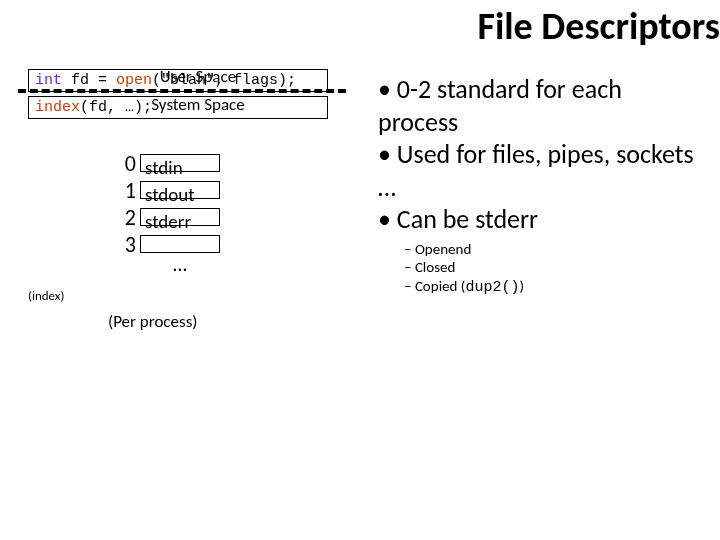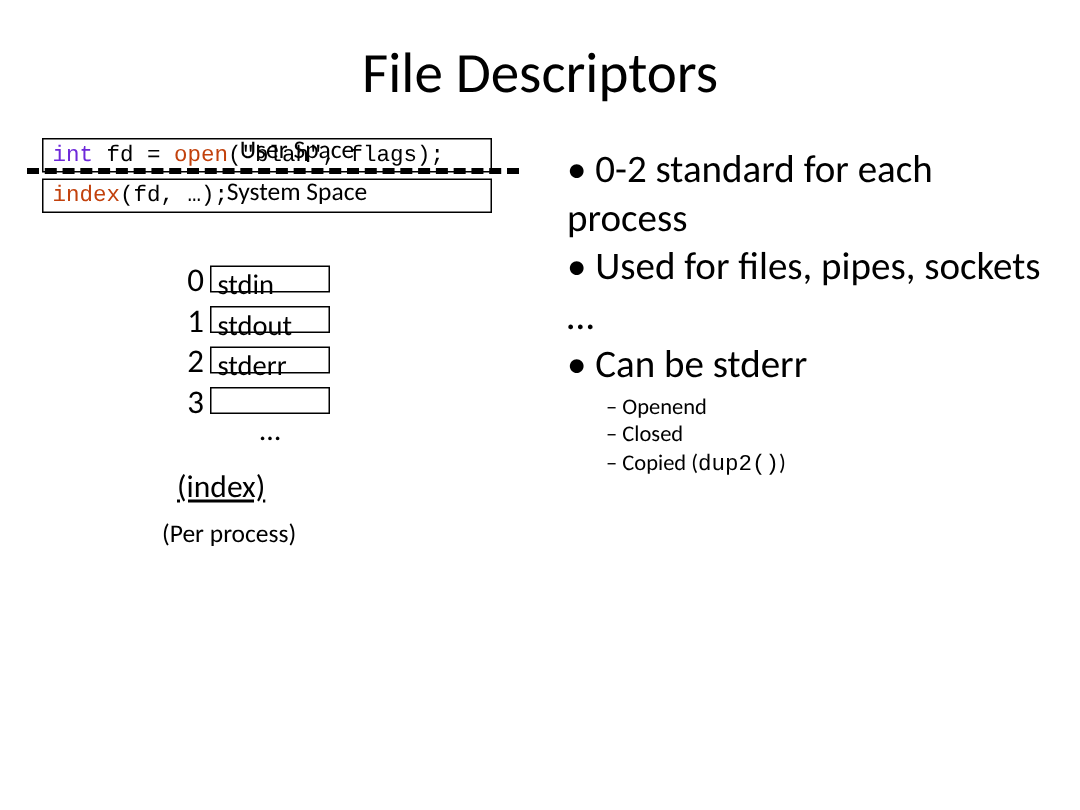--- a/index.html
+++ b/index.html
@@ -6,24 +6,24 @@
   body {
     width: 720px;
     height: 540px;
     background: #fff;
     font-family: Calibri, Arial, sans-serif;
     color: #000;
     position: relative;
     overflow: hidden;
   }
   .title {
-    text-align: center;
+    text-align: right;
     font-size: 38px;
-    font-weight: 400;
-    padding-top: 26px;
+    font-weight: 700;
+    padding-top: 3px;
     padding-bottom: 10px;
   }
   .content {
     display: flex;
     flex-direction: row;
     padding: 10px 20px 0 28px;
   }
   .left {
     width: 340px;
     position: relative;
@@ -87,24 +87,22 @@
   }
   .fd-dots {
     text-align: center;
     width: 80px;
     margin-left: 22px;
     font-size: 20px;
     height: 20px;
     line-height: 12px;
   }
   .caption {
-    font-size: 21px;
-    margin-left: 90px;
+    font-size: 13px;
     margin-top: 10px;
-    text-decoration: underline;
   }
   .caption2 {
     font-size: 17px;
     margin-left: 80px;
     margin-top: 8px;
   }
   ul.bullets {
     list-style: none;
     font-size: 26px;
     line-height: 1.25;

